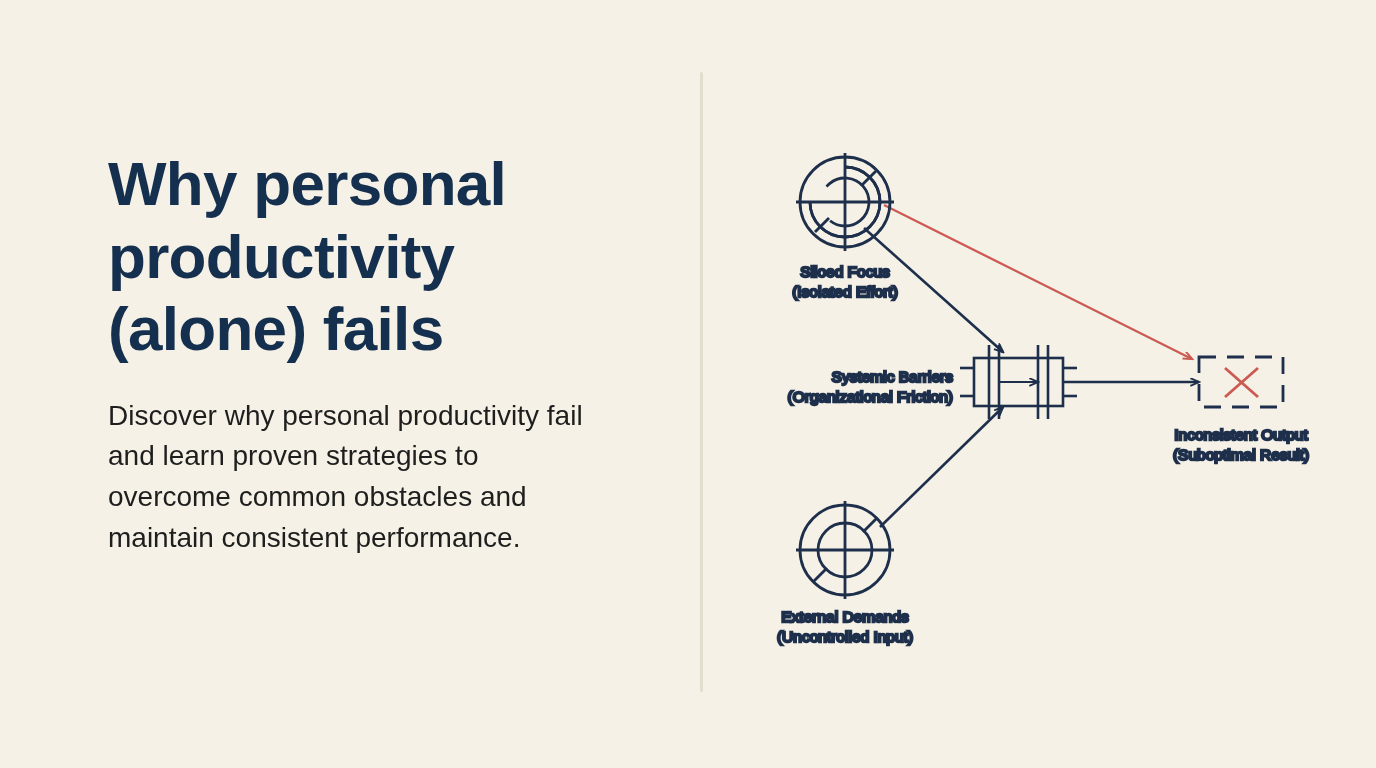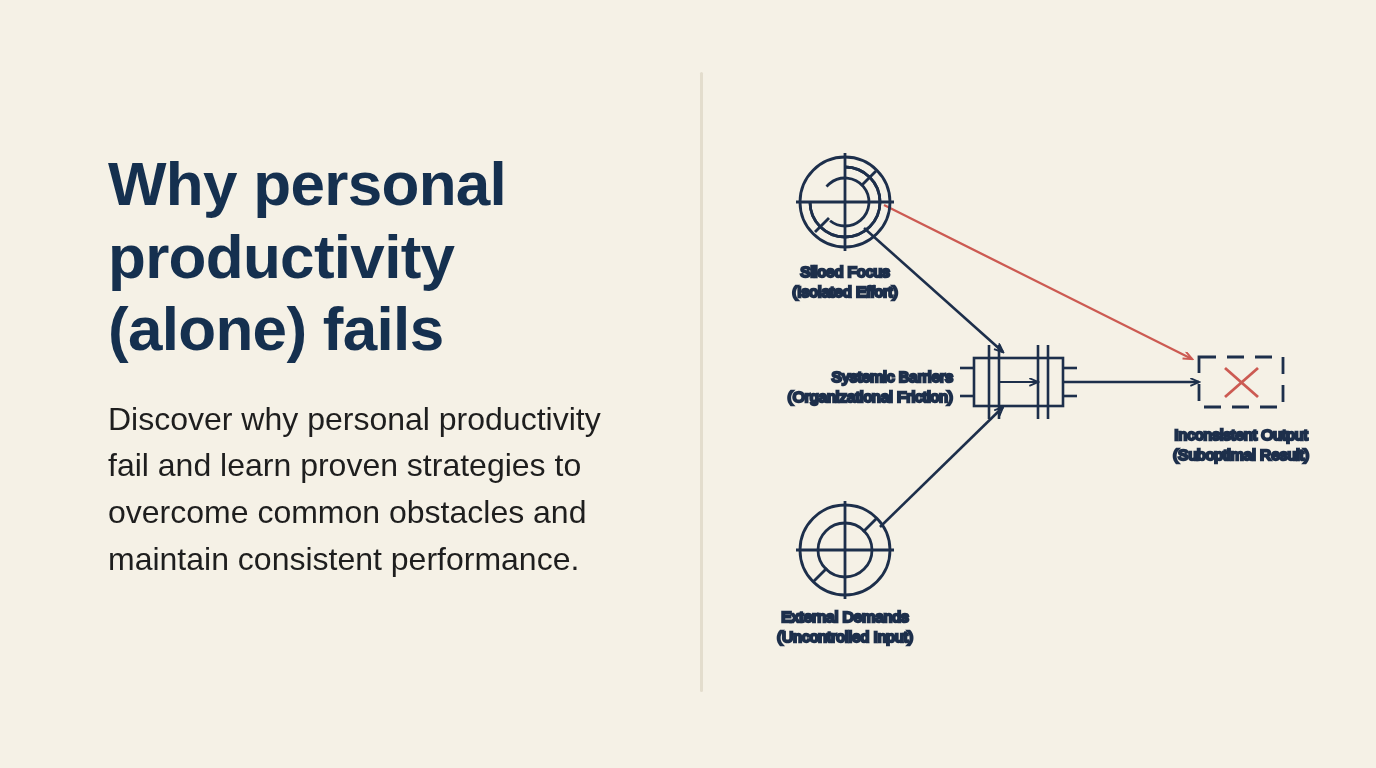--- a/index.html
+++ b/index.html
@@ -32,21 +32,21 @@
     line-height: 1.17;
     font-weight: bold;
     color: #15304f;
     letter-spacing: -0.7px;
     margin: 0;
     white-space: pre-line;
   }
   #subhead {
     margin: 0;
     margin-top: 30px;
-    font-size: 32px;
+    font-size: 28px;
     line-height: 1.46;
     color: #1e1e1e;
     font-weight: normal;
     max-width: 500px;
   }
   
   #divider {
     position: absolute;
     left: 688px;
     top: 72px;

